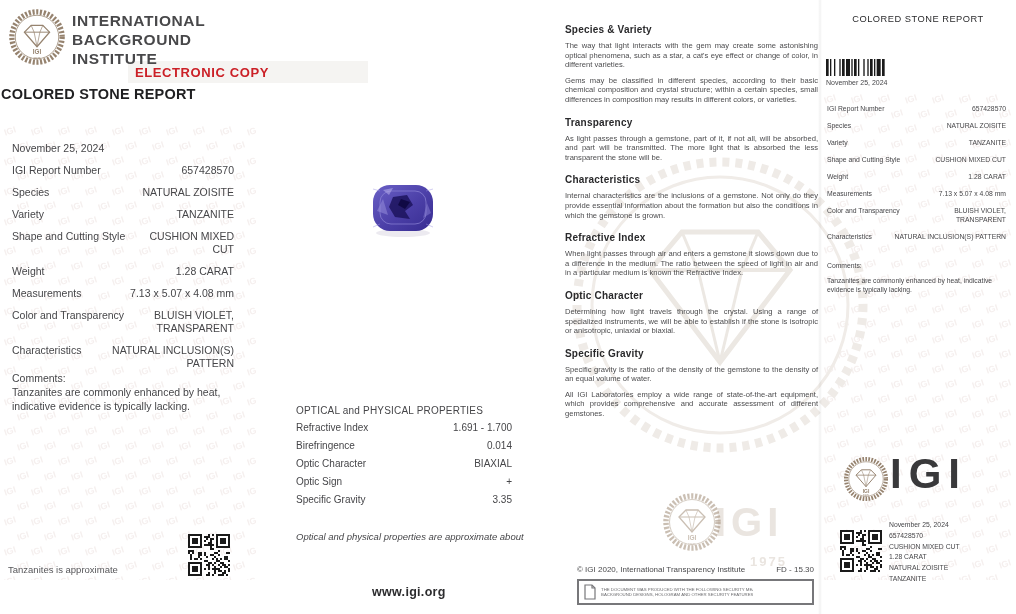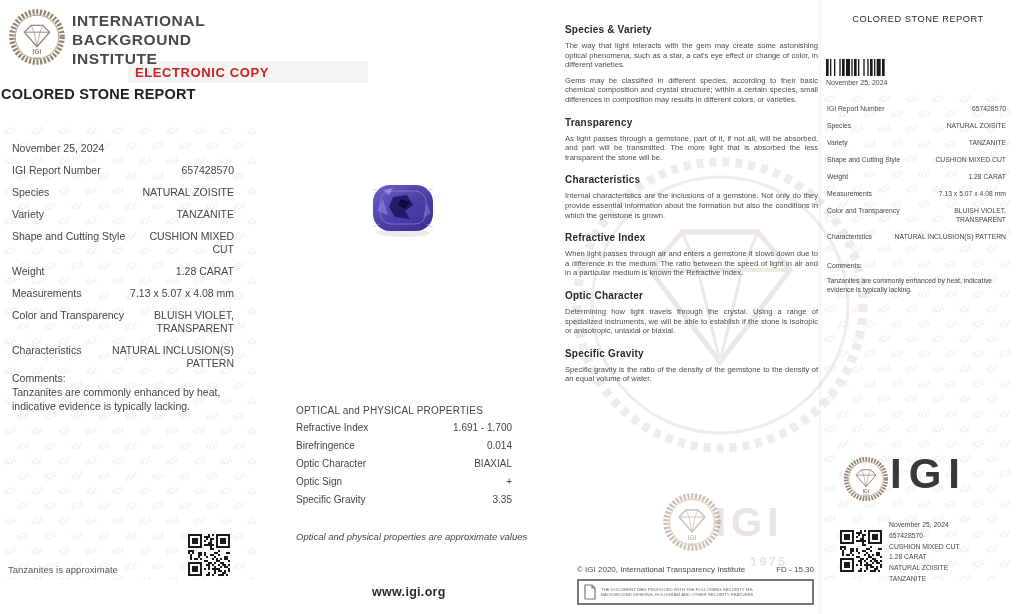--- a/index.html
+++ b/index.html
@@ -843,37 +843,38 @@
       </div>
     <div class="orow">
       <span class="lab">Optic Sign</span>
       <span class="val">+</span>
       </div>
     <div class="orow">
       <span class="lab">Specific Gravity</span>
       <span class="val">3.35</span>
       </div>
   </div>
-  <div class="approx-note">Optical and physical properties are approximate values</div>
+  <div class="approx-note">Optical and physical properties are approximate about</div>
   <div class="website">www.igi.org</div>
 
   <div class="edu">
     <h3>Species &amp; Variety</h3>
     <p>The way that light interacts with the gem may create some astonishing optical phenomena, such as a star, a cat's eye effect or change of color, in different varieties.</p>
     <p>Gems may be classified in different species, according to their basic chemical composition and crystal structure; within a certain species, small differences in composition may results in different colors, or varieties.</p>
     <h3>Transparency</h3>
     <p>As light passes through a gemstone, part of it, if not all, will be absorbed, and part will be transmitted. The more light that is absorbed the less transparent the stone will be.</p>
     <h3>Characteristics</h3>
     <p>Internal characteristics are the inclusions of a gemstone. Not only do they provide essential information about the formation but also the conditions in which the gemstone is grown.</p>
     <h3>Refractive Index</h3>
     <p>When light passes through air and enters a gemstone it slows down due to a difference in the medium. The ratio between the speed of light in air and in a particular medium is known the Refractive Index.</p>
     <h3>Optic Character</h3>
     <p>Determining how light travels through the crystal. Using a range of specialized instruments, we will be able to establish if the stone is isotropic or anisotropic, uniaxial or biaxial.</p>
     <h3>Specific Gravity</h3>
     <p>Specific gravity is the ratio of the density of the gemstone to the density of an equal volume of water.</p>
+    <p>All IGI Laboratories employ a wide range of state-of-the-art equipment, which provides comprehensive and accurate assessment of different gemstones.</p>
   </div>
 
   <div class="copyright">© IGI 2020, International Transparency Institute</div>
   <div class="formcode">FD - 15.30</div>
   <div class="secbox">
     <svg class="sec-icon" width="12" height="16" viewBox="0 0 12 16">
       <path d="M1,1 h7 l3,3 v11 h-10 Z" fill="#fff" stroke="#77777a" stroke-width="1.2"></path>
       <path d="M8,1 v3 h3" fill="none" stroke="#77777a" stroke-width="1.2"></path>
     </svg>
     <div class="sec-text">

